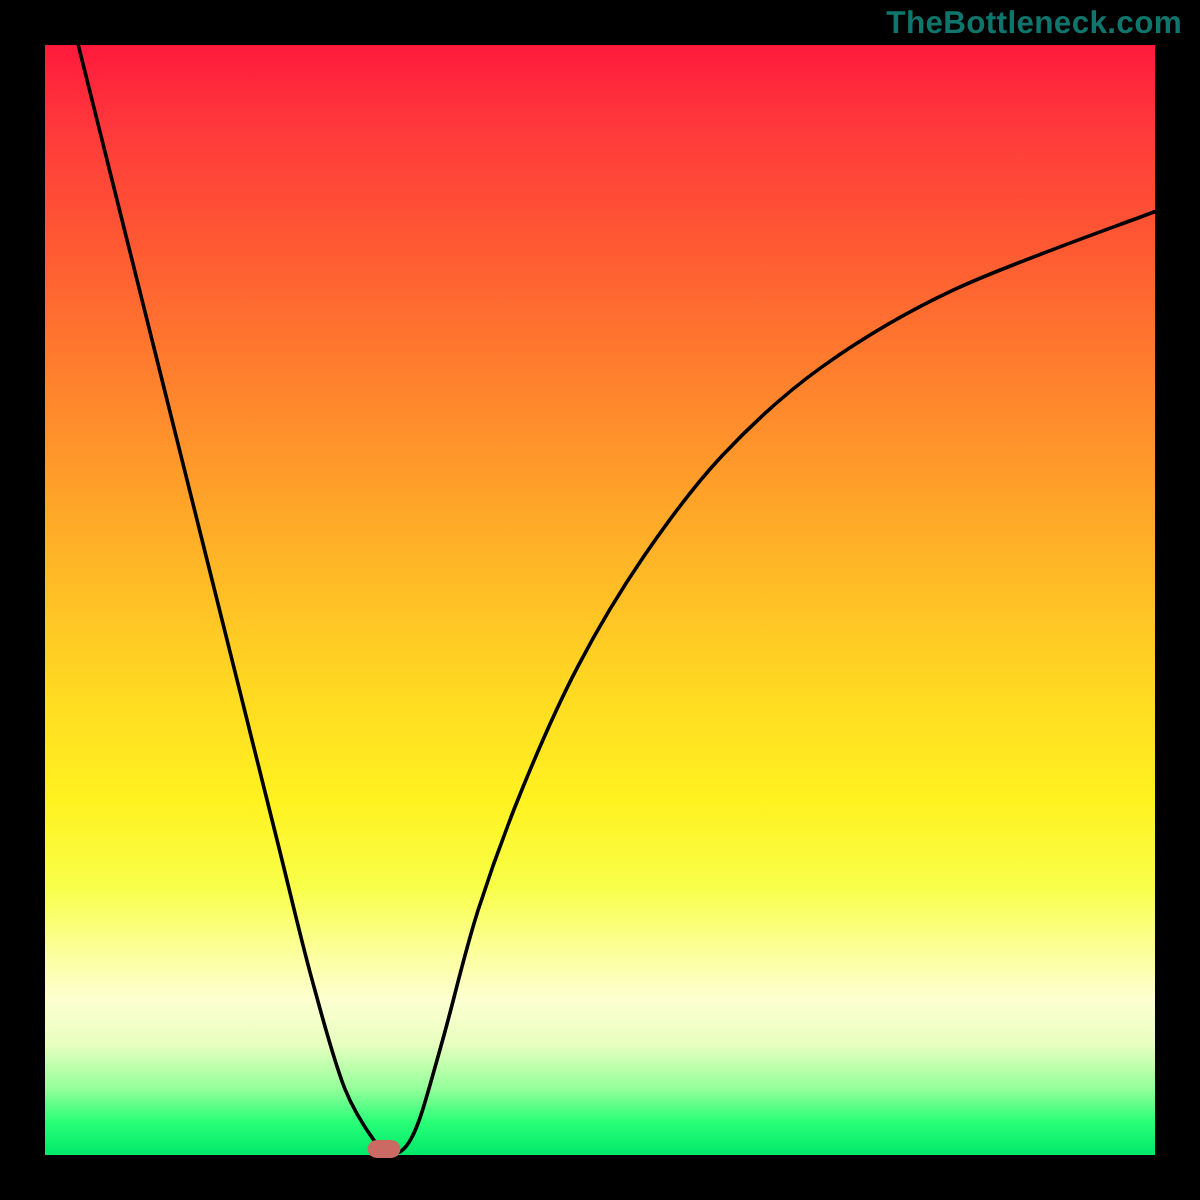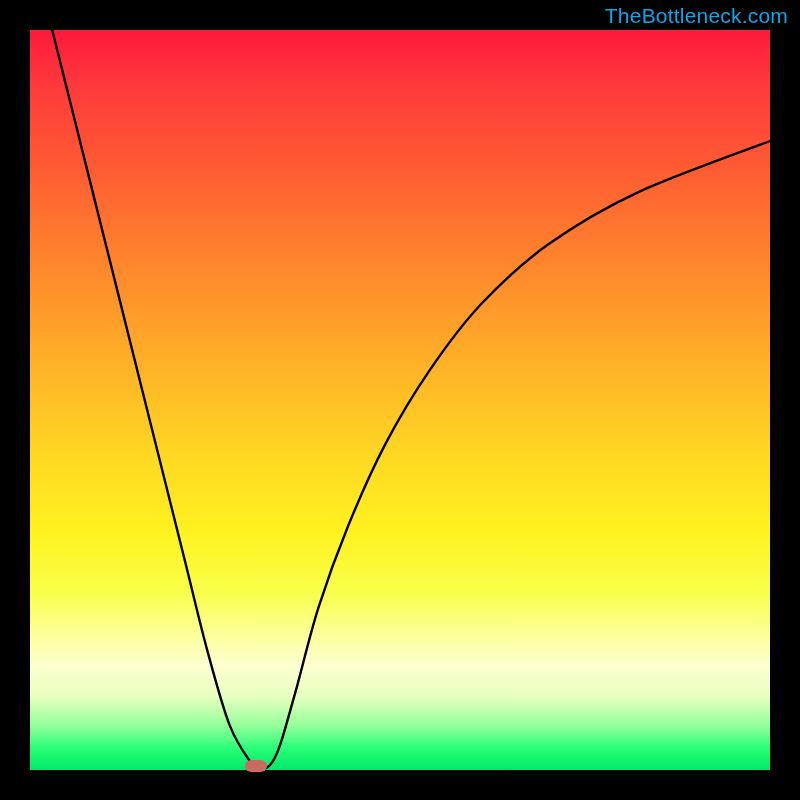--- a/index.html
+++ b/index.html
@@ -38,23 +38,23 @@
       #e8ffc0 90%,
       #95ff9a 94%,
       #2aff77 97%,
       #00e86a 100%
     );
   }
   .watermark {
     position: absolute;
     top: 4px;
     right: 12px;
-    color: #0ea5e9;
+    color: #0f766e;
     font-size: 21px;
-    font-weight: 400;
+    font-weight: 700;
     letter-spacing: 0.2px;
     user-select: none;
   }
   svg.curve {
     position: absolute;
     left: 0;
     top: 0;
     width: 740px;
     height: 740px;
   }

